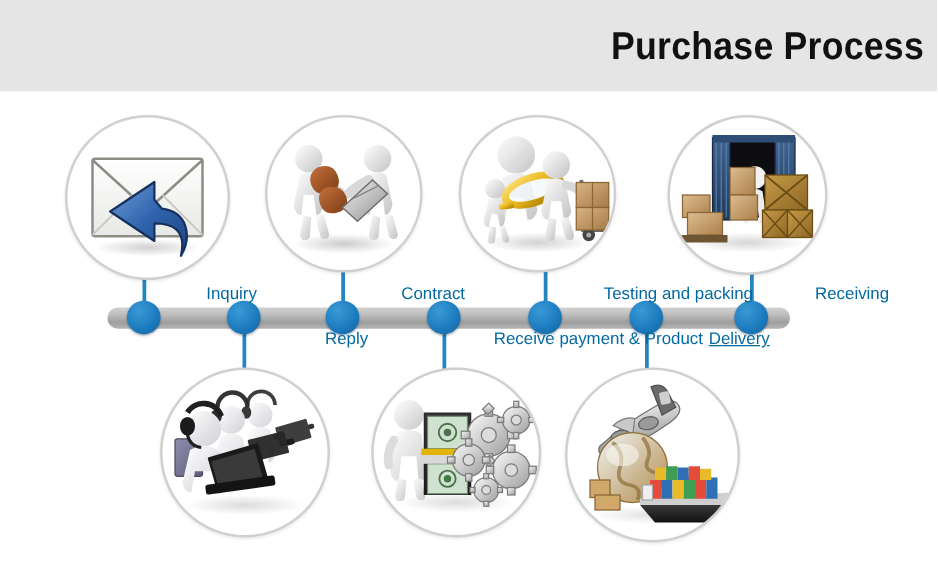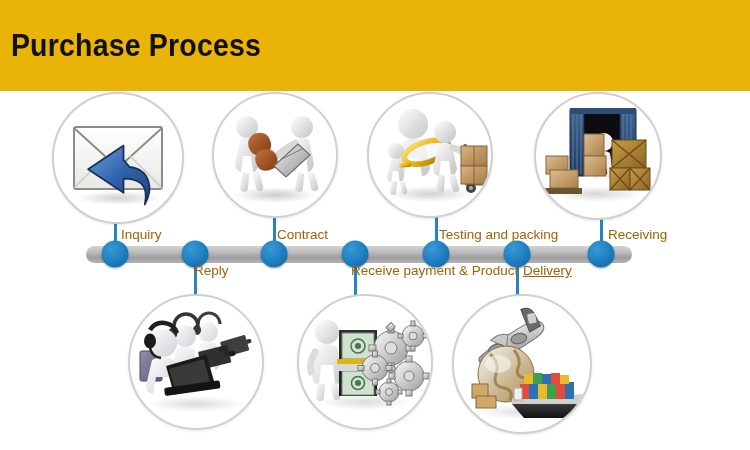--- a/index.html
+++ b/index.html
@@ -7,23 +7,23 @@
     width:750px;height:450px;
     background:#ffffff;
     font-family:"Liberation Sans","DejaVu Sans",sans-serif;
     overflow:hidden;
     position:relative;
   }
   #root{position:relative;width:750px;height:450px;overflow:hidden;background:#fff;}
 
   
   .header{
-    position:absolute;left:0;top:0;width:750px;height:91px;
-    background:#eab308;
-    display:flex;align-items:center;justify-content:flex-start;
+    position:absolute;left:0;top:0;width:750px;height:73px;
+    background:#e5e5e5;
+    display:flex;align-items:center;justify-content:flex-end;
   }
   .header-title{
     color:#111;
     font-size:31px;
     font-weight:bold;
     letter-spacing:0.2px;
     font-family:"Liberation Sans","DejaVu Sans",sans-serif;
     transform:scaleX(0.92);
   }
 
@@ -46,24 +46,25 @@
     position:absolute;
     width:3px;
     background:#2584c2;
     z-index:2;
   }
 
   
   .tl-label{
     position:absolute;
     font-size:13.5px;
-    color:#a16207;
+    color:#0369a1;
     white-space:nowrap;
     font-family:"Liberation Sans","DejaVu Sans",sans-serif;
     z-index:5;
+    margin-left:44px;
   }
 
   
   .icon-circle{
     position:absolute;
     border-radius:50%;
     background:#ffffff;
     border:2px solid #d0d0d0;
     box-shadow:0 1px 3px rgba(0,0,0,.10);
     overflow:hidden;
@@ -485,20 +486,20 @@
 
   <div class="node" style="left:115px;top:254px;"></div>
   <div class="node" style="left:195px;top:254px;"></div>
   <div class="node" style="left:274px;top:254px;"></div>
   <div class="node" style="left:355px;top:254px;"></div>
   <div class="node" style="left:436px;top:254px;"></div>
   <div class="node" style="left:517px;top:254px;"></div>
   <div class="node" style="left:601px;top:254px;"></div>
 
   <div class="tl-label" style="left:121px;top:227px;">Inquiry</div>
-  <div class="tl-label" style="left:194px;top:263px;">Reply</div>
+  <div class="tl-label" style="left:216px;top:263px;">Reply</div>
   <div class="tl-label" style="left:277px;top:227px;">Contract</div>
   <div class="tl-label" style="left:351px;top:263px;">Receive payment &amp; Product</div>
   <div class="tl-label" style="left:439px;top:227px;">Testing and packing</div>
   <div class="tl-label" style="left:523px;top:263px;text-decoration:underline;">Delivery</div>
   <div class="tl-label" style="left:608px;top:227px;text-align:center;">Receiving</div>
 
 </div>
 
 </body></html>

